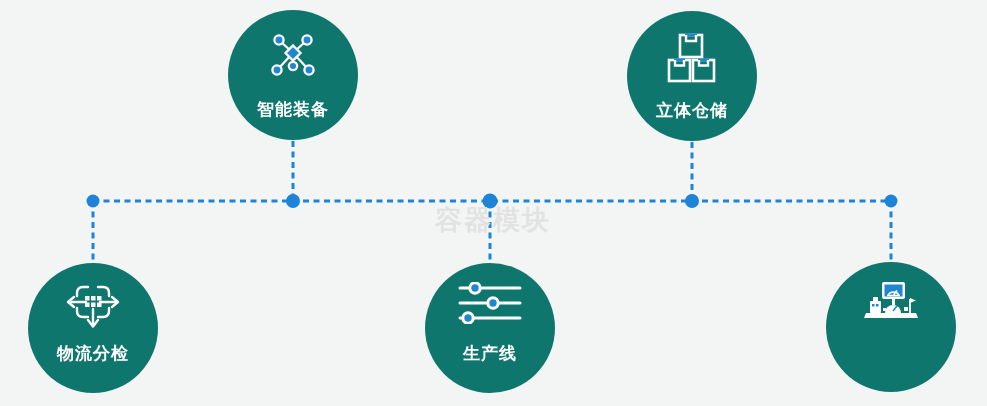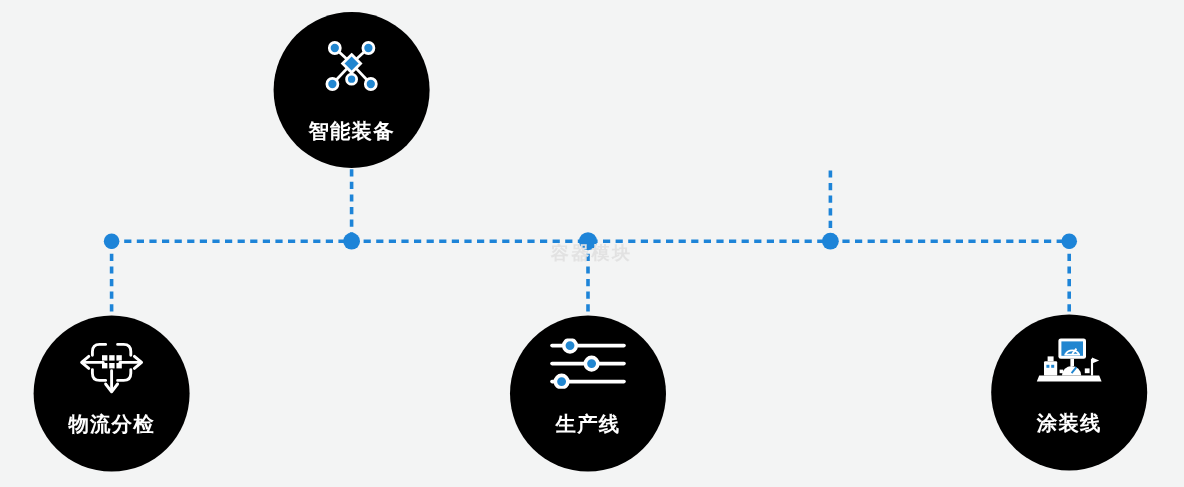--- a/index.html
+++ b/index.html
@@ -11,31 +11,31 @@
     overflow:hidden;
   }
   .connectors{
     position:absolute;left:0;top:0;width:987px;height:406px;
     pointer-events:none;
   }
   .watermark{
     position:absolute;
     left:493px;top:202px;
     transform:translateX(-50%);
-    font-size:15px;font-weight:bold;
+    font-size:27px;font-weight:bold;
     color:#e2e2e2;
     letter-spacing:2px;
     white-space:nowrap;
     user-select:none;
   }
   .node{
     position:absolute;
     width:130px;height:130px;
     border-radius:50%;
-    background:#000000;
+    background:#0f766e;
     cursor:pointer;
   }
   .node .icon{
     position:absolute;
     left:50%;transform:translateX(-50%);
     display:block;
   }
   .node .label{
     position:absolute;
     left:0;width:100%;
@@ -96,20 +96,40 @@
         <circle cx="11" cy="8" r="4.6"></circle>
         <circle cx="39" cy="8" r="4.6"></circle>
         <circle cx="9" cy="38" r="4.6"></circle>
         <circle cx="41" cy="38" r="4.6"></circle>
         <circle cx="25" cy="34" r="4.2"></circle>
       </g>
     </svg>
     <span class="label">智能装备</span>
   </div>
 
+  <div class="node node-top node-warehouse">
+    <svg class="icon" width="50" height="50" viewBox="0 0 50 50">
+      <g stroke="#ffffff" stroke-width="2.6" fill="none">
+        <rect x="13" y="2" width="22" height="22"></rect>
+        <rect x="2" y="27" width="21" height="21"></rect>
+        <rect x="26" y="27" width="21" height="21"></rect>
+      </g>
+      <g fill="#2186d0">
+        <rect x="18" y="0.5" width="12" height="3"></rect>
+        <rect x="7" y="25.5" width="11" height="3"></rect>
+        <rect x="31" y="25.5" width="11" height="3"></rect>
+      </g>
+      <g stroke="#ffffff" stroke-width="2.4" fill="none">
+        <path d="M19,2 v6 h10 v-6"></path>
+        <path d="M8,27 v5.5 h9 v-5.5"></path>
+        <path d="M32,27 v5.5 h9 v-5.5"></path>
+      </g>
+    </svg>
+    <span class="label">立体仓储</span>
+  </div>
 
   <div class="node node-bottom node-production">
     <svg class="icon" width="64" height="42" viewBox="0 0 64 42">
       <g stroke="#ffffff" stroke-width="3" fill="none" stroke-linecap="round">
         <path d="M2,6 H62"></path>
           <path d="M2,21 H62"></path>
           <path d="M2,36 H62"></path>
       </g>
       <g fill="#2186d0" stroke="#ffffff" stroke-width="3">
         <circle cx="17" cy="6" r="5.2"></circle>
@@ -167,16 +187,15 @@
       <rect x="9" y="20" width="11" height="12" rx="1" fill="#ffffff"></rect>
       <rect x="11" y="23" width="2.5" height="2.5" fill="#2186d0"></rect>
       <rect x="15" y="23" width="2.5" height="2.5" fill="#2186d0"></rect>
       <rect x="22" y="27" width="3" height="3" fill="#ffffff"></rect>
       <rect x="26.5" y="27" width="3" height="3" fill="#ffffff"></rect>
 
       <path d="M49,18 V32" stroke="#ffffff" stroke-width="1.8"></path>
       <polygon points="49,17 55,19.5 49,22" fill="#ffffff"></polygon>
       <rect x="43" y="26" width="4" height="4" fill="#ffffff"></rect>
     </svg>
-    <span class="label">涂装线</span>
   </div>
 
 </div>
 
 </body></html>

